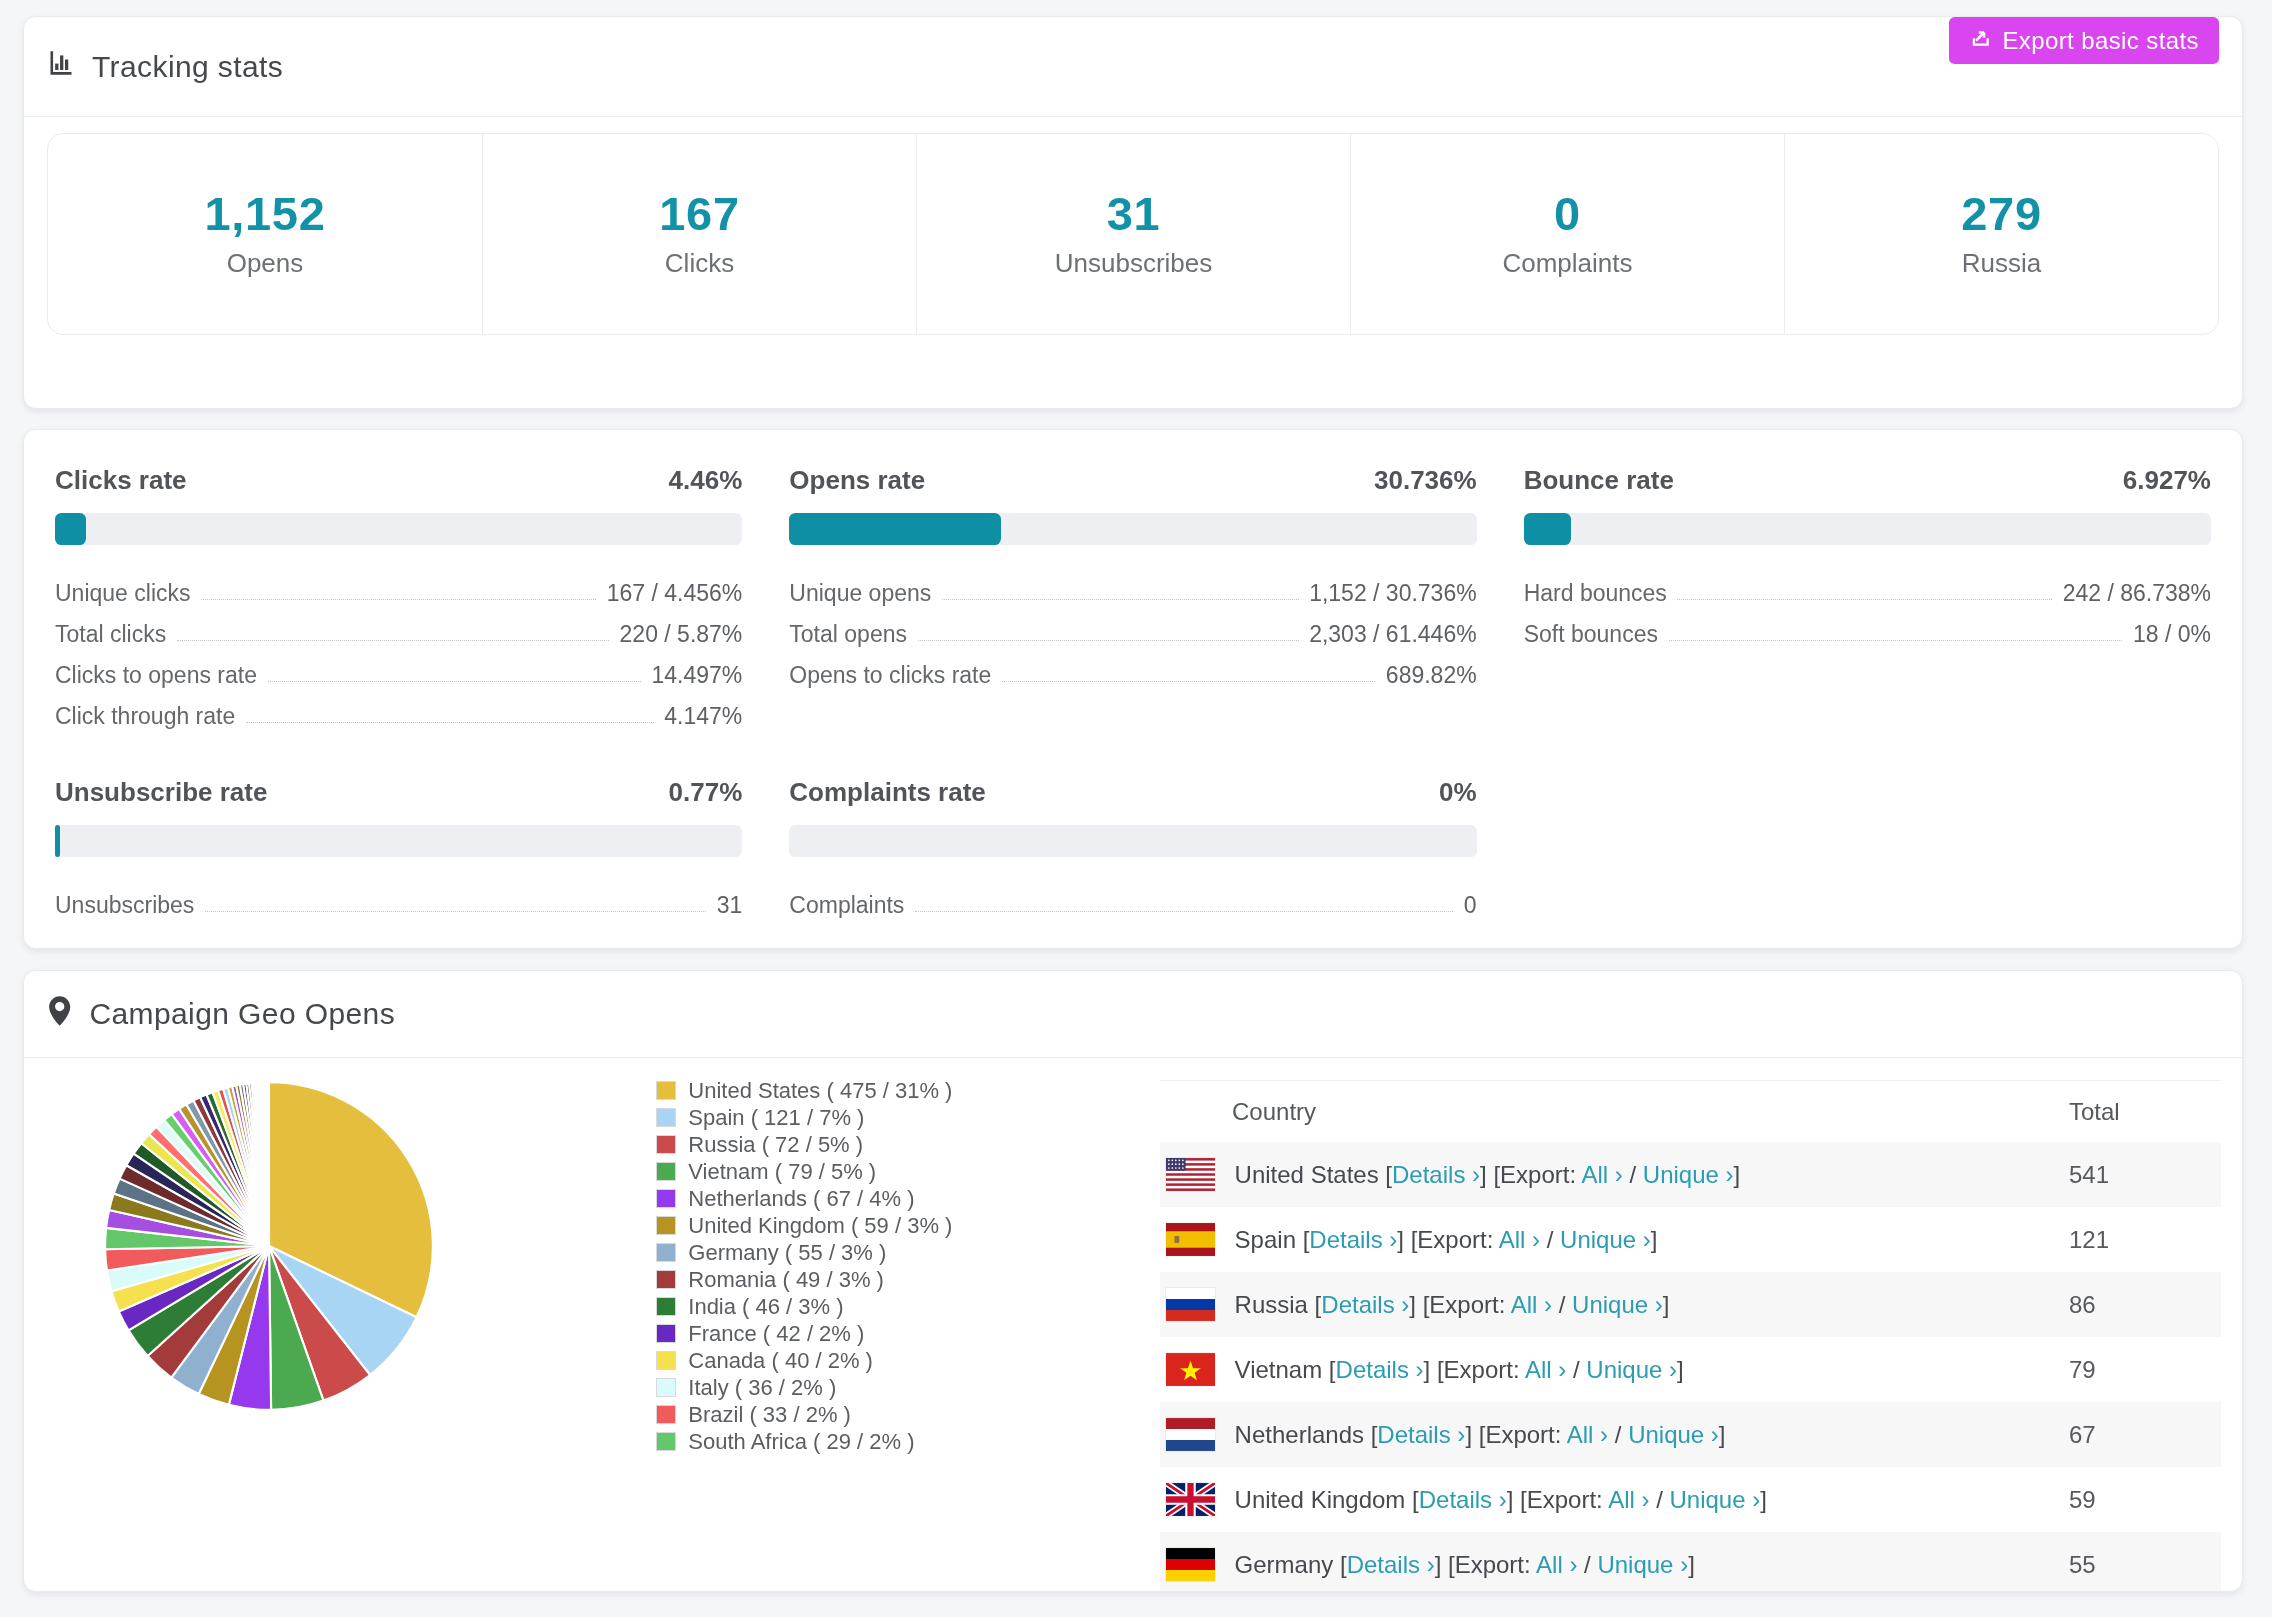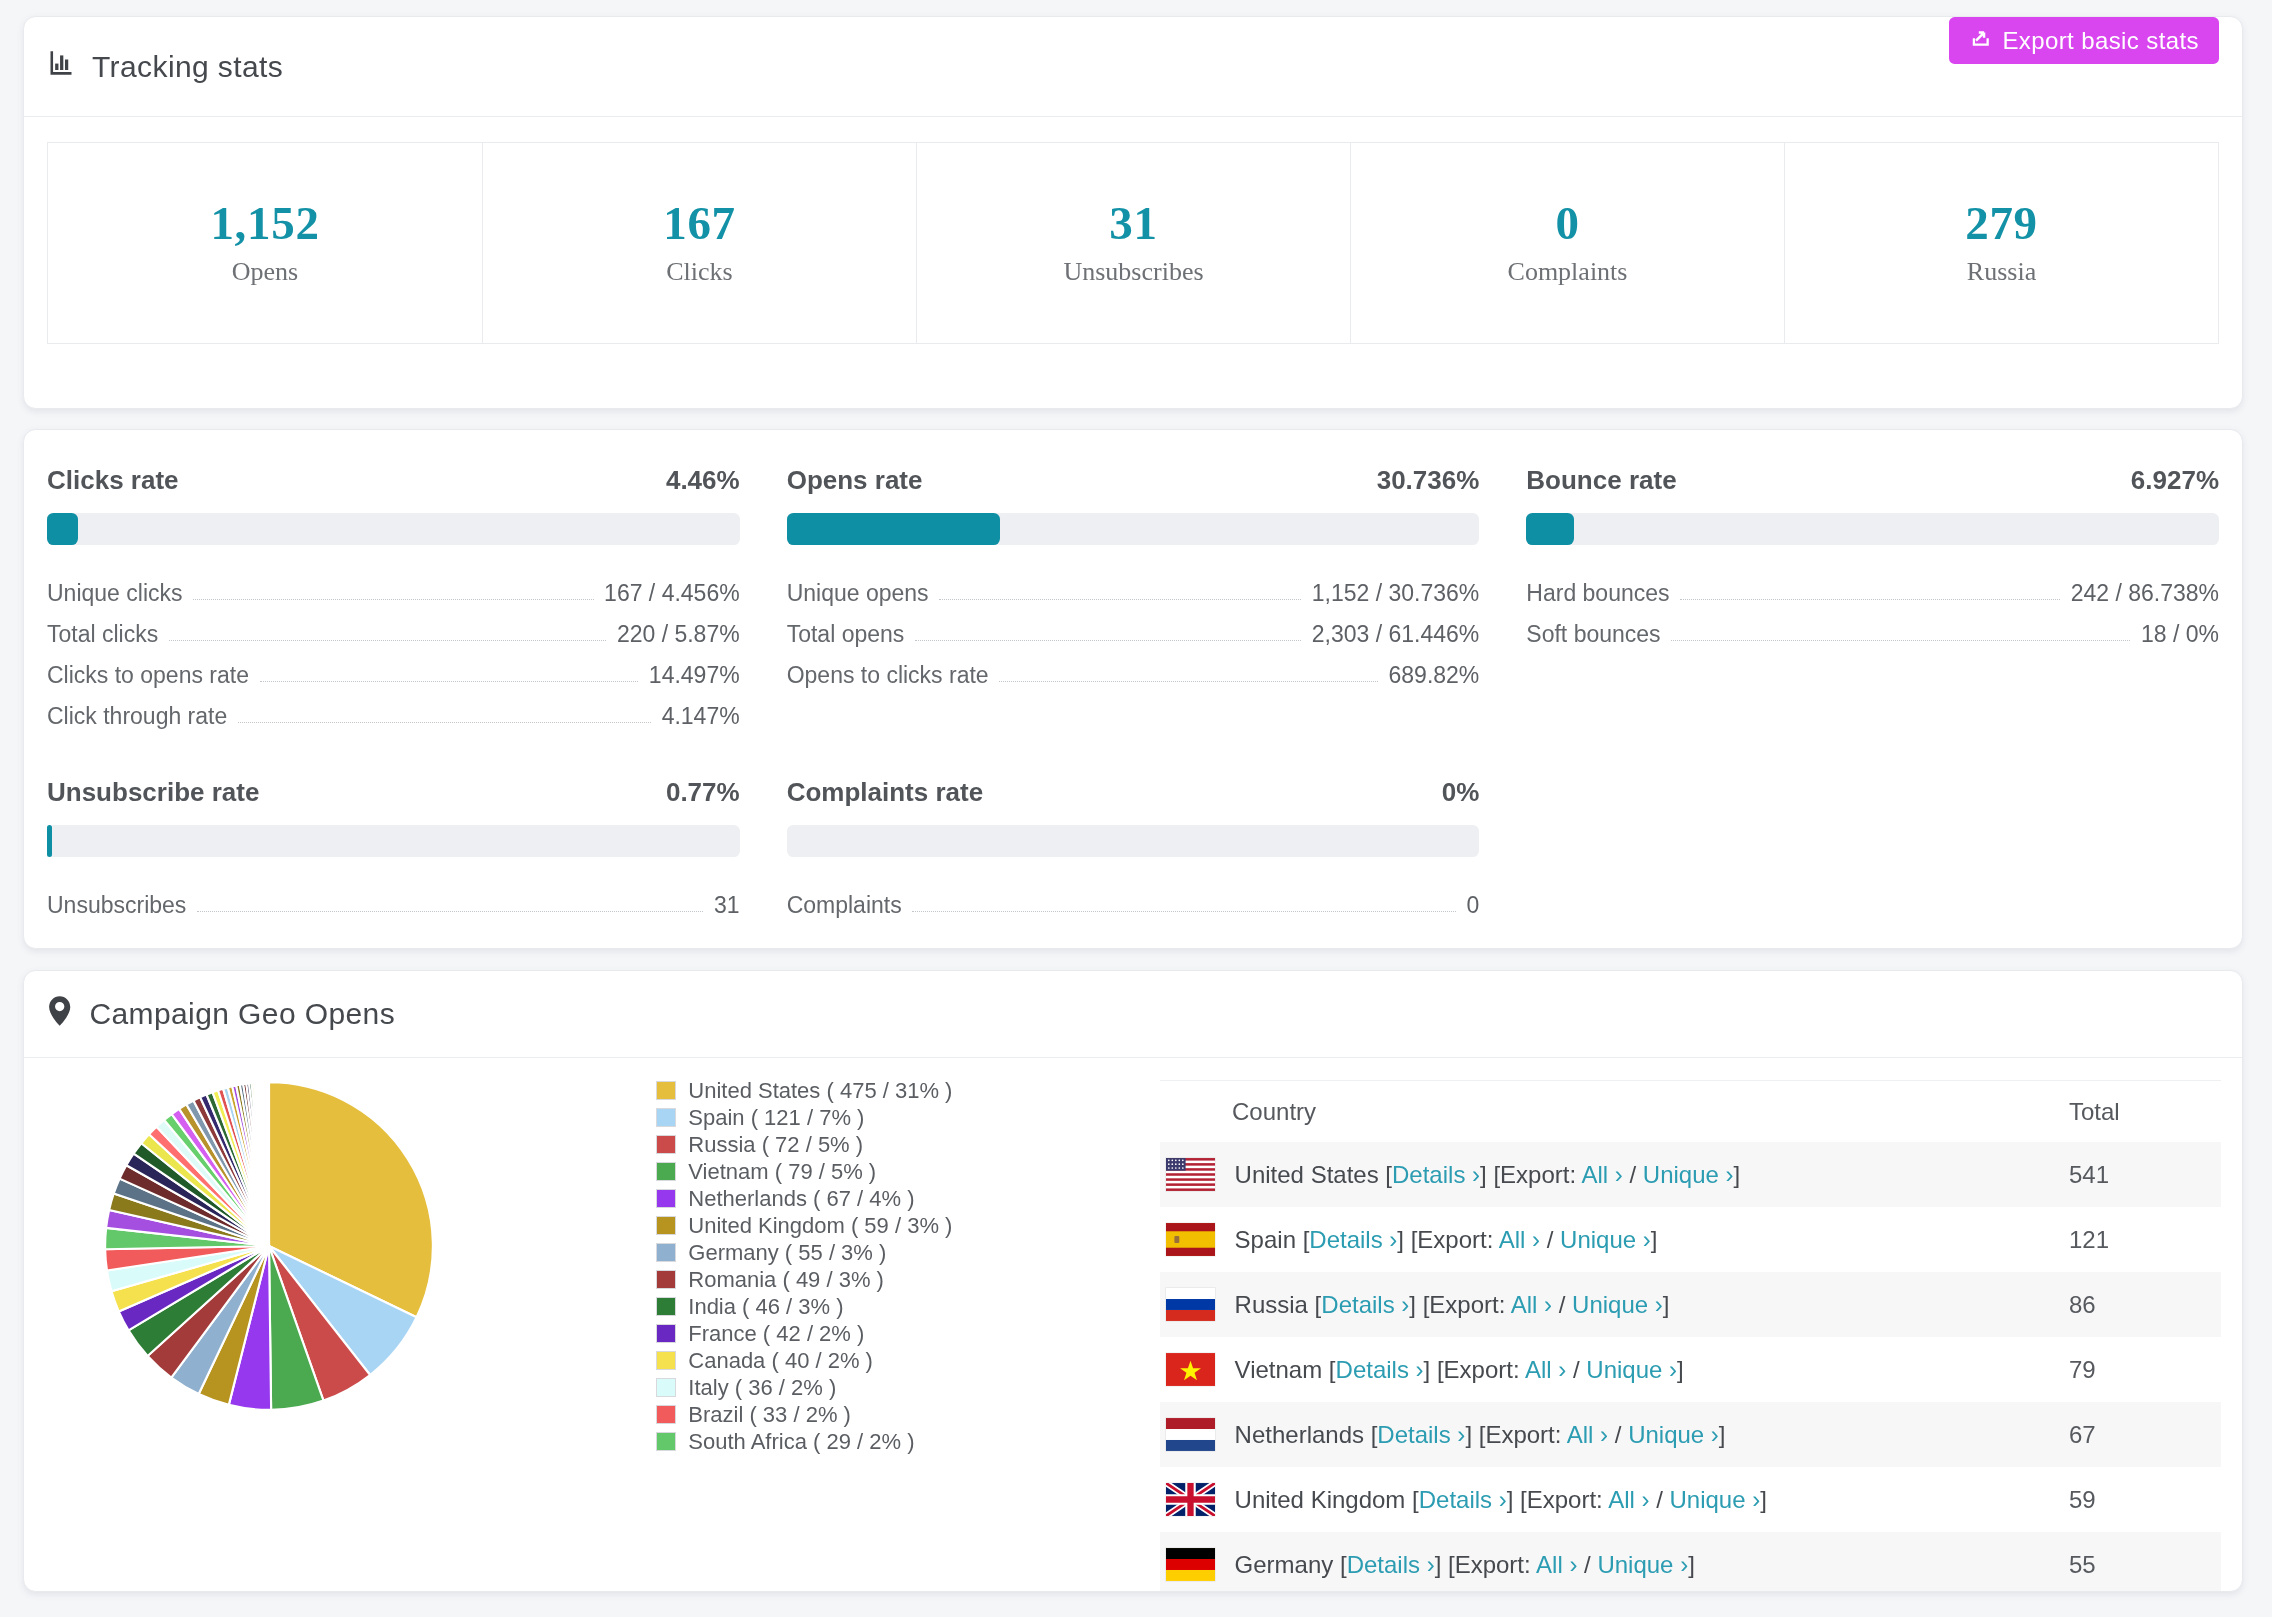--- a/index.html
+++ b/index.html
@@ -24,31 +24,31 @@
   .head-title{display:flex;align-items:center;gap:17px;font-size:30px;color:#45484d;letter-spacing:0.4px}
   .divider{border-top:0.7px solid #ecedf0}
 
   .export-btn{
     display:flex;align-items:center;gap:10.6px;background:#d946ef;color:#fff;
     border:none;border-radius:5.6px;height:47px;padding:0 20px;
     font-size:24px;font-family:inherit;cursor:pointer;letter-spacing:0.4px;
   }
 
   .summary-box{
-    margin:25px 23px 0;height:200px;border:0.7px solid #e9ebee;border-radius:0;
-    display:grid;grid-template-columns:repeat(5,1fr);font-family:Liberation Serif, serif;
+    margin:16px 23px 0;height:200px;border:0.7px solid #e9ebee;border-radius:16px;
+    display:grid;grid-template-columns:repeat(5,1fr);
   }
   .sum-cell{display:flex;flex-direction:column;align-items:center;justify-content:center}
   .sum-cell + .sum-cell{border-left:0.7px solid #e9ebee}
   .sum-val{font-size:47px;font-weight:700;color:#1392a7;letter-spacing:0.7px;line-height:49px}
   .sum-label{font-size:26px;color:#6d7074;margin-top:9.2px}
 
   .rates-grid{
     display:grid;grid-template-columns:repeat(3,1fr);
-    column-gap:41px;row-gap:18.4px;padding:35px 23px 0;gap:47px;
+    column-gap:41px;row-gap:18.4px;padding:35px 31px 0;gap:47px;
   }
   .rate-head{display:flex;justify-content:space-between;align-items:baseline;
     font-size:26px;font-weight:700;color:#515458;line-height:31px;margin-bottom:17px}
   .bar{height:32px;background:#edeff2;border-radius:6.4px}
   .fill{height:32px;background:#0e8fa3;border-radius:6.4px}
   .rate-rows{margin-top:21px}
   .rate-row{display:flex;align-items:flex-end;height:41px;font-size:23px;color:#64676b}
   .leader{flex:1;border-bottom:1.8px dotted #c2c5ca;margin:0 10.6px 7px}
   .rate-row .val{color:#5d6065;white-space:nowrap}
 

